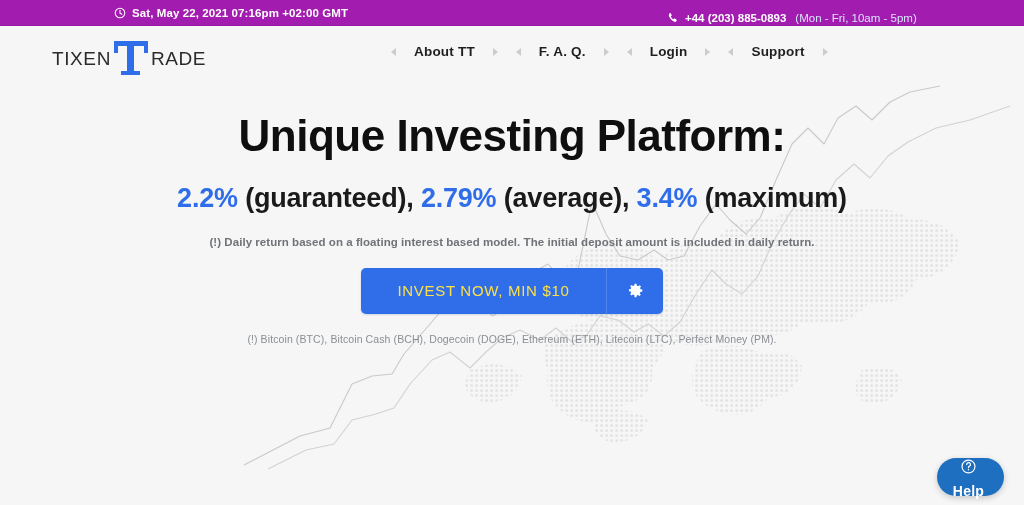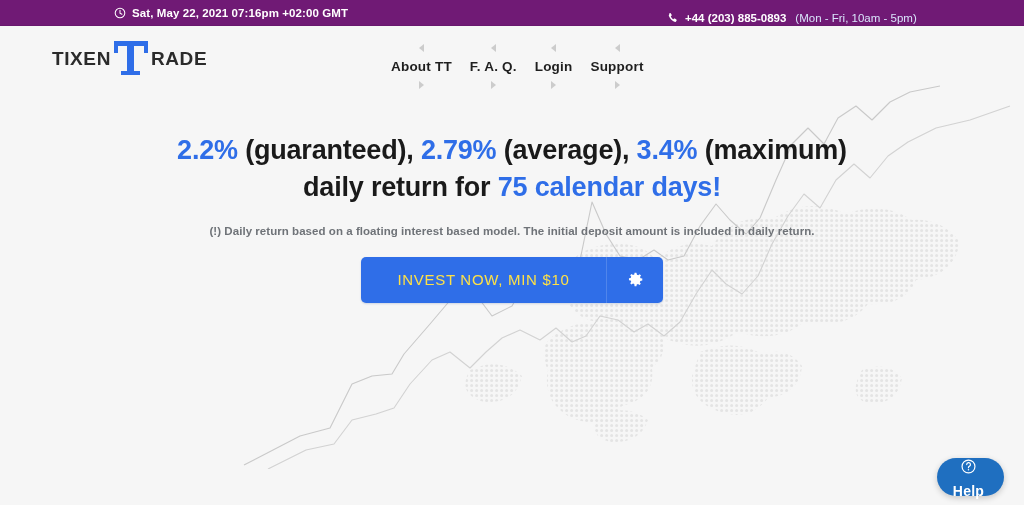--- a/index.html
+++ b/index.html
@@ -22,21 +22,21 @@
     position: relative;
     width: 1024px;
     height: 505px;
     overflow: hidden;
     background: #f6f6f6;
   }
 
   
   .topbar {
     height: 26px;
-    background: #701a75;
+    background: #a21caf;
     color: #ffffff;
     display: flex;
     align-items: center;
     position: relative;
     z-index: 30;
     box-shadow: inset 0 -1px 0 rgba(0,0,0,0.06);
   }
   .topbar-inner {
     width: 1024px;
     display: flex;
@@ -94,21 +94,21 @@
     top: 12px;
     display: flex;
     align-items: center;
     user-select: none;
   }
   .logo-word {
     font-family: "Liberation Sans", sans-serif;
     font-size: 19px;
     letter-spacing: 0.6px;
     color: #2b2b2b;
-    font-weight: 700;
+    font-weight: 400;
     line-height: 1;
   }
   .logo-t {
     position: relative;
     width: 38px;
     height: 40px;
     margin: 0 1px;
   }
   
   .logo-t .t-top {
@@ -156,25 +156,24 @@
   .nav {
     position: absolute;
     left: 382px;
     top: 18px;
     display: flex;
     align-items: center;
   }
   .nav-item {
     display: flex;
     align-items: center;
-    gap: 7px;
+    gap: 18px;
     padding: 0 9px;
     cursor: pointer;
     white-space: nowrap;
-    flex-direction: column;
   }
   .nav-label {
     font-size: 13.5px;
     font-weight: bold;
     color: #1f1f1f;
     letter-spacing: 0.2px;
   }
   .tri {
     width: 0;
     height: 0;
@@ -430,44 +429,43 @@
                  L432 276 L450 268 L470 284 L486 268 L502 254 L520 246 L540 256
                  L556 244 L572 258 L586 252 L600 232 L618 236 L634 248 L648 240
                  L664 252 L680 238 L696 210 L712 186 L726 200 L742 210 L758 192
                  L772 160 L788 132 L804 110 L820 124 L836 96 L854 80 L870 94
                  L888 72 L908 58 L936 44 L970 36 L1010 22" fill="none" stroke="#d2d2d2" stroke-width="1.1" stroke-linejoin="round"></path>
       </svg>
     </div>
 
     <div class="hero-content">
 
+      <h1 class="headline">Unique Investing Platform:</h1>
 
       <div class="subline">
         <div>
           <span class="hl">2.2%</span><span> (guaranteed), </span><span class="hl">2.79%</span><span> (average), </span><span class="hl">3.4%</span><span> (maximum)</span>
-        </div>
-        <div>
-          <span>daily return for </span><span class="hl">75 calendar days!</span>
         </div>
       </div>
 
       <div class="note">(!) Daily return based on a floating interest based model. The initial deposit amount is included in daily return.</div>
 
       <div class="cta-wrap">
         <div class="cta">
           <span class="cta-label">INVEST NOW, MIN $10</span>
           <span class="cta-gear">
             <svg viewBox="0 0 20 20" width="17" height="17" fill="#ffffff">
               <path d="M10 6.4a3.6 3.6 0 1 0 0 7.2 3.6 3.6 0 0 0 0-7.2zm0 5.4a1.8 1.8 0 1 1 0-3.6 1.8 1.8 0 0 1 0 3.6z"></path>
               <path d="M18 11.1v-2.2l-2.1-.35a6.2 6.2 0 0 0-.62-1.5l1.24-1.73-1.56-1.56-1.73 1.24a6.2 6.2 0 0 0-1.5-.62L11.1 2h-2.2l-.35 2.1a6.2 6.2 0 0 0-1.5.62L5.32 3.48 3.76 5.04 5 6.77a6.2 6.2 0 0 0-.62 1.5L2.3 8.6v2.2l2.08.35a6.2 6.2 0 0 0 .62 1.5l-1.24 1.73 1.56 1.56 1.73-1.24c.47.27.97.48 1.5.62L8.9 18h2.2l.35-2.1c.53-.14 1.03-.35 1.5-.62l1.73 1.24 1.56-1.56L15 13.23c.27-.47.48-.97.62-1.5z"></path>
             </svg>
           </span>
         </div>
       </div>
 
+      <div class="methods">(!) Bitcoin (BTC), Bitcoin Cash (BCH), Dogecoin (DOGE), Ethereum (ETH), Litecoin (LTC), Perfect Money (PM).</div>
 
     </div>
   </div>
 
 
   <div class="help">
     <span class="help-icon">
       <svg viewBox="0 0 20 20" width="17" height="17" fill="none" stroke="#ffffff" stroke-width="1.4">
         <circle cx="10" cy="10" r="7.6"></circle>
         <path d="M7.9 7.7a2.2 2.2 0 1 1 2.9 2.1c-.6.25-.85.7-.85 1.3v.3" stroke-linecap="round"></path>

